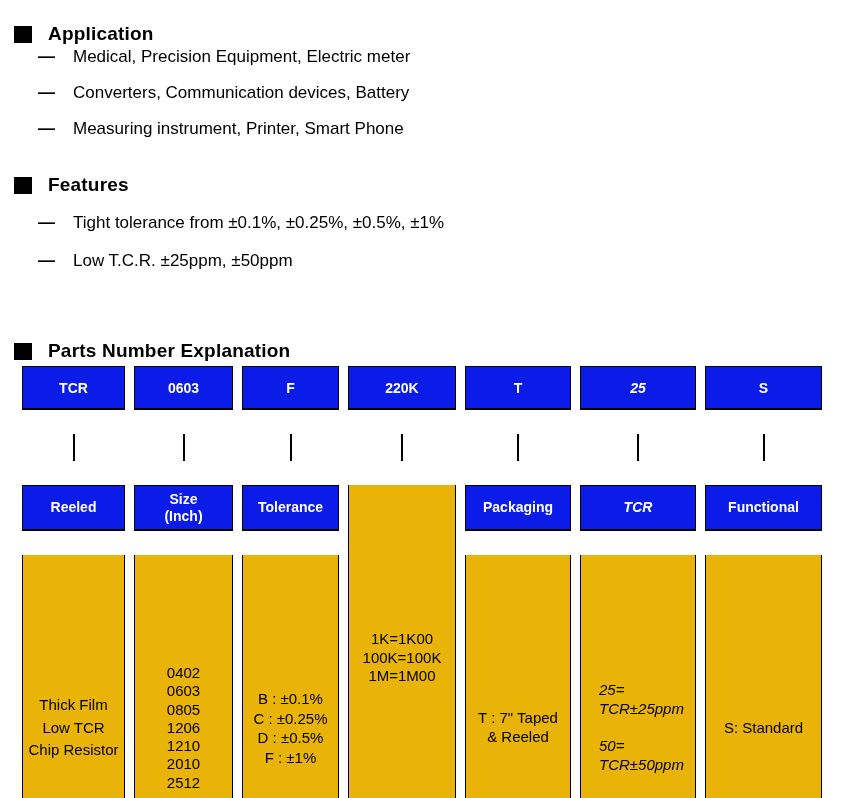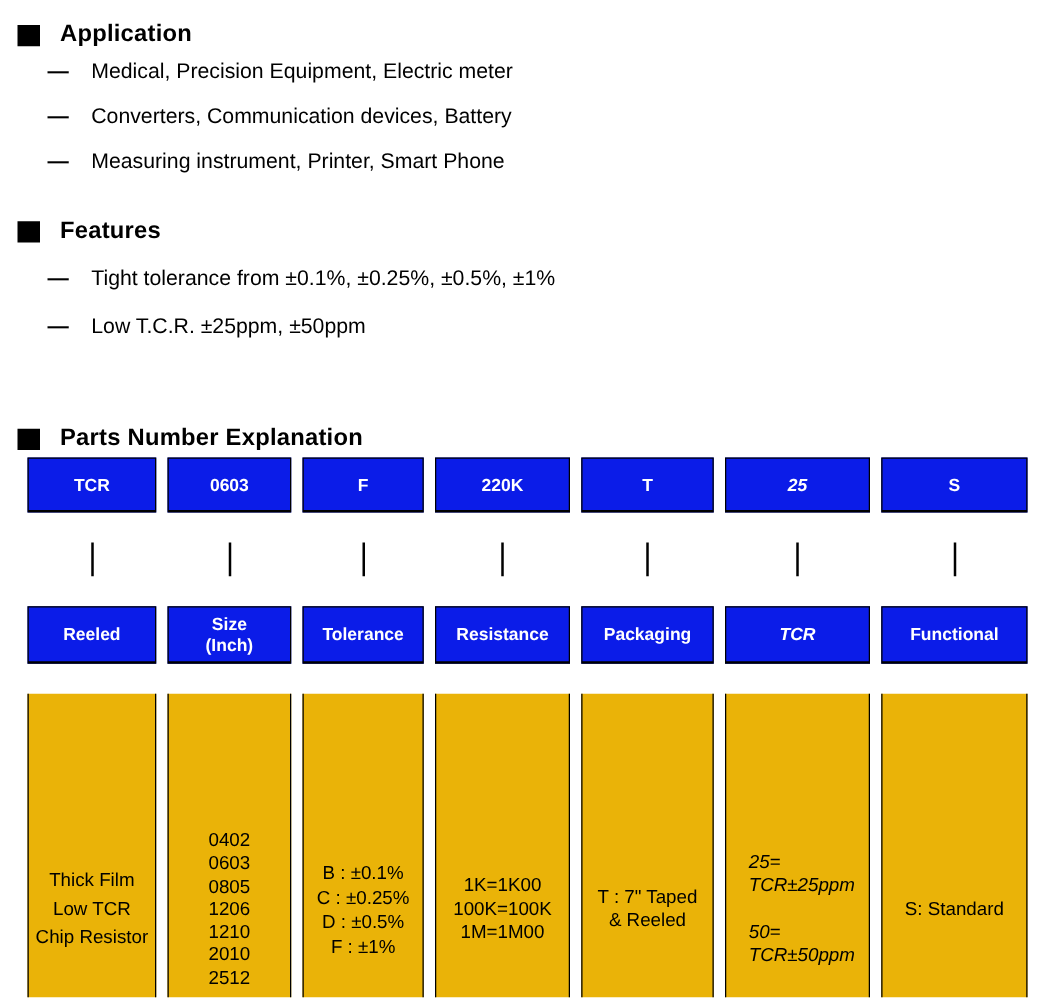--- a/index.html
+++ b/index.html
@@ -128,21 +128,21 @@
     justify-content: flex-start;
     padding-left: 18px;
     text-align: left;
   }
 </style>
 </head>
 <body>
 
 <div class="page" style="--accent:#0b1ce8;">
 
-  <div class="heading" style="top:17px;">
+  <div class="heading" style="top:23px;">
     <span class="sq"></span>
     <span class="heading-text">Application</span>
   </div>
   <div class="bullet" style="top:47px;">
     <span class="dash">—</span>
     <span class="bullet-text">Medical, Precision Equipment, Electric meter</span>
   </div>
   <div class="bullet" style="top:83px;">
     <span class="dash">—</span>
     <span class="bullet-text">Converters, Communication devices, Battery</span>
@@ -215,21 +215,20 @@
 D : ±0.5%
 F : ±1%</div>
         </div>
     </div>
 
     <div class="pn-col">
       <div class="pn-code">220K</div>
       <div class="pn-connector">
           <div class="line"></div>
         </div>
-      <div class="pn-header">Resistance</div>
       <div class="pn-body">
           <div class="pn-body-text">1K=1K00
 100K=100K
 1M=1M00</div>
         </div>
     </div>
 
     <div class="pn-col">
       <div class="pn-code">T</div>
       <div class="pn-connector">

